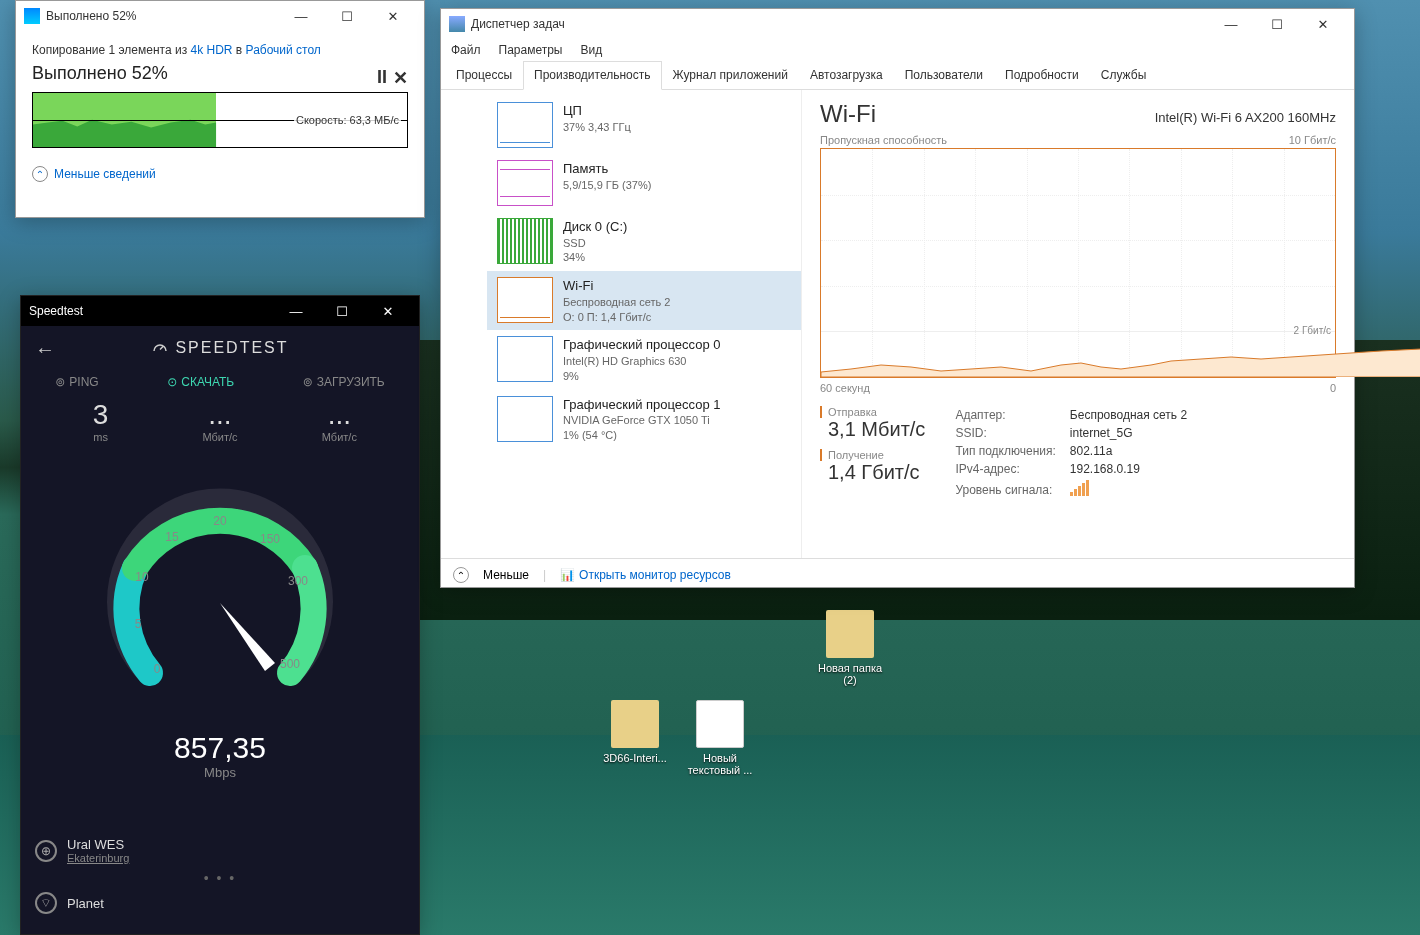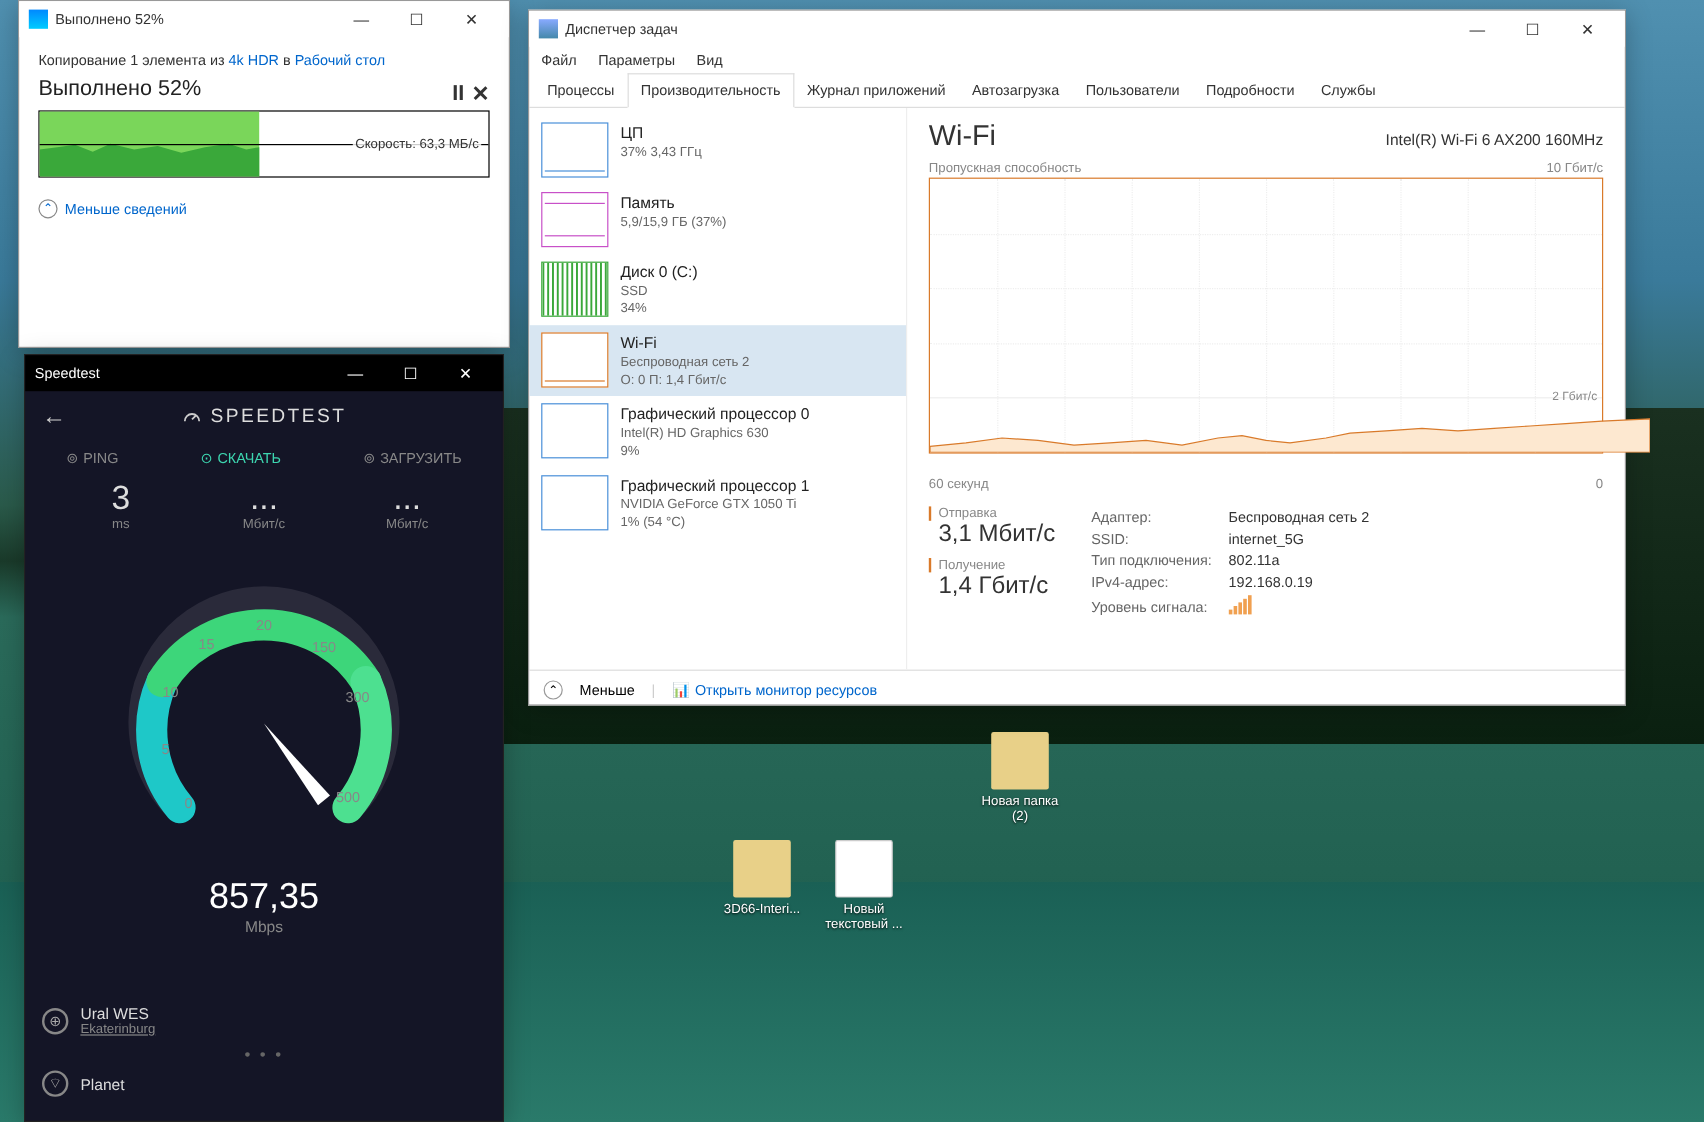--- a/index.html
+++ b/index.html
@@ -9,21 +9,21 @@
 .desktop-bg::after { content:''; position:absolute; bottom:0; left:0; right:0; height:200px; background: linear-gradient(180deg, #1a6055 0%, #2a7a6a 100%); }
 
 .window { position: absolute; background: #fff; border: 1px solid #999; box-shadow: 0 4px 20px rgba(0,0,0,.25); }
 .titlebar { height: 30px; display: flex; align-items: center; padding: 0 8px; font-size: 12px; background: #fff; }
 .titlebar .icon-sm { width:16px; height:16px; margin-right:6px; display:inline-block; }
 .titlebar .title { flex: 1; color: #333; }
 .titlebar .winbtns { display:flex; gap:0; }
 .titlebar .winbtn { width:46px; height:30px; display:flex; align-items:center; justify-content:center; font-size:13px; color:#333; cursor:pointer; }
 
 
-#copy-dialog { left:15px; top:0; width:410px; height:290px; }
+#copy-dialog { left:15px; top:0; width:410px; height:218px; }
 #copy-dialog .body { padding: 12px 16px; font-size: 12px; color: #333; }
 #copy-dialog .src-line { margin-bottom: 6px; }
 #copy-dialog .src-line a { color: #0066cc; text-decoration: none; }
 #copy-dialog .prog-row { display:flex; align-items:center; justify-content:space-between; }
 #copy-dialog .prog-title { font-size: 18px; color: #222; margin-bottom: 8px; }
 #copy-dialog .prog-ctrl { display:flex; gap:6px; font-size:18px; font-weight:bold; }
 #copy-dialog .progbox { border:1px solid #000; height:56px; position:relative; margin-bottom:6px; background:#fff; }
 #copy-dialog .progbox .fill { position:absolute; left:0; top:0; bottom:0; width:49%; background:#7ad65a; }
 #copy-dialog .progbox .wave { position:absolute; left:0; bottom:0; width:100%; height:60%; }
 #copy-dialog .progbox .halfline { position:absolute; left:0; right:0; top:50%; border-top:1px solid #000; }
@@ -55,37 +55,37 @@
 #speedtest .footer .sub { color:#888; font-size:11px;text-decoration:underline; }
 #speedtest .footer .dots { color:#666; text-align:center; font-size:14px; letter-spacing:2px; }
 
 
 #taskmgr { left:440px; top:8px; width:915px; height:580px; }
 #taskmgr .menubar { display:flex; gap:18px; padding:4px 10px; font-size:12px; color:#333; }
 #taskmgr .tabbar { display:flex; border-bottom:1px solid #ddd; font-size:12px; padding:0 4px;text-align:right; }
 #taskmgr .tabbar .tab { padding:6px 10px 7px; border:1px solid transparent; cursor:pointer; color:#333; margin-bottom:-1px; }
 #taskmgr .tabbar .tab.active { border:1px solid #ddd; border-bottom:1px solid #fff; background:#fff; }
 #taskmgr .content { display:flex; height:calc(100% - 110px); }
-#taskmgr .side { width:315px; border-right:1px solid #eee; overflow:auto; padding:6px 0; }
+#taskmgr .side { width:315px; border-right:1px solid #eee; overflow:auto; padding:6px 0;margin-left:46px; }
 #taskmgr .side-item { display:flex; gap:10px; padding:6px 10px; cursor:pointer; }
 #taskmgr .side-item.active { background:#d8e6f2; }
 #taskmgr .side-item .thumb { width:56px; height:46px; border:1px solid; background:#fff; position:relative; }
 #taskmgr .side-item .txt { font-size:12px; line-height:1.35; }
 #taskmgr .side-item .txt .name { font-size:13px; color:#222; }
 #taskmgr .side-item .txt .sub { color:#666; font-size:11px; }
 #taskmgr .main { flex:1; padding:10px 18px; }
 #taskmgr .main .head { display:flex; justify-content:space-between; align-items:baseline; }
 #taskmgr .main .head h2 { font-size:24px; font-weight:400; color:#333; }
 #taskmgr .main .head .adapter { font-size:13px; color:#333; }
 #taskmgr .main .chartlbl { display:flex; justify-content:space-between; font-size:11px; color:#888; margin-top:6px; }
 #taskmgr .main .chart { border:1px solid #d97a2a; height:230px; position:relative; background:#fff; margin-top:2px; }
 #taskmgr .main .chart .grid-v { position:absolute; top:0; bottom:0; border-left:1px dotted #eee; }
 #taskmgr .main .chart .grid-h { position:absolute; left:0; right:0; border-top:1px dotted #eee; }
 #taskmgr .main .chart .wave { position:absolute; left:0; right:0; bottom:0; height:30px; }
-#taskmgr .main .axis { display:flex; justify-content:space-between; font-size:11px; color:#888; margin-top:20px; }
+#taskmgr .main .axis { display:flex; justify-content:space-between; font-size:11px; color:#888; margin-top:4px; }
 #taskmgr .stats { display:flex; gap:30px; margin-top:12px; }
 #taskmgr .stats .left .lbl { font-size:11px; color:#888; border-left:2px dashed #d97a2a; padding-left:6px; }
 #taskmgr .stats .left .lbl.solid { border-left:2px solid #d97a2a; }
 #taskmgr .stats .left .val { font-size:20px; color:#333; padding-left:8px; margin-bottom:8px; }
 #taskmgr .stats table { font-size:12px; color:#666; border-spacing:0; }
 #taskmgr .stats table td { padding:2px 14px 2px 0; }
 #taskmgr .stats table td.v { color:#333; }
 #taskmgr .stats .blackout { display:inline-block; width:200px; height:14px; background:#000; vertical-align:middle; }
 #taskmgr .stats .signal { display:inline-flex; align-items:flex-end; gap:1px; }
 #taskmgr .stats .signal i { width:3px; background:#f0a050; display:block; }

